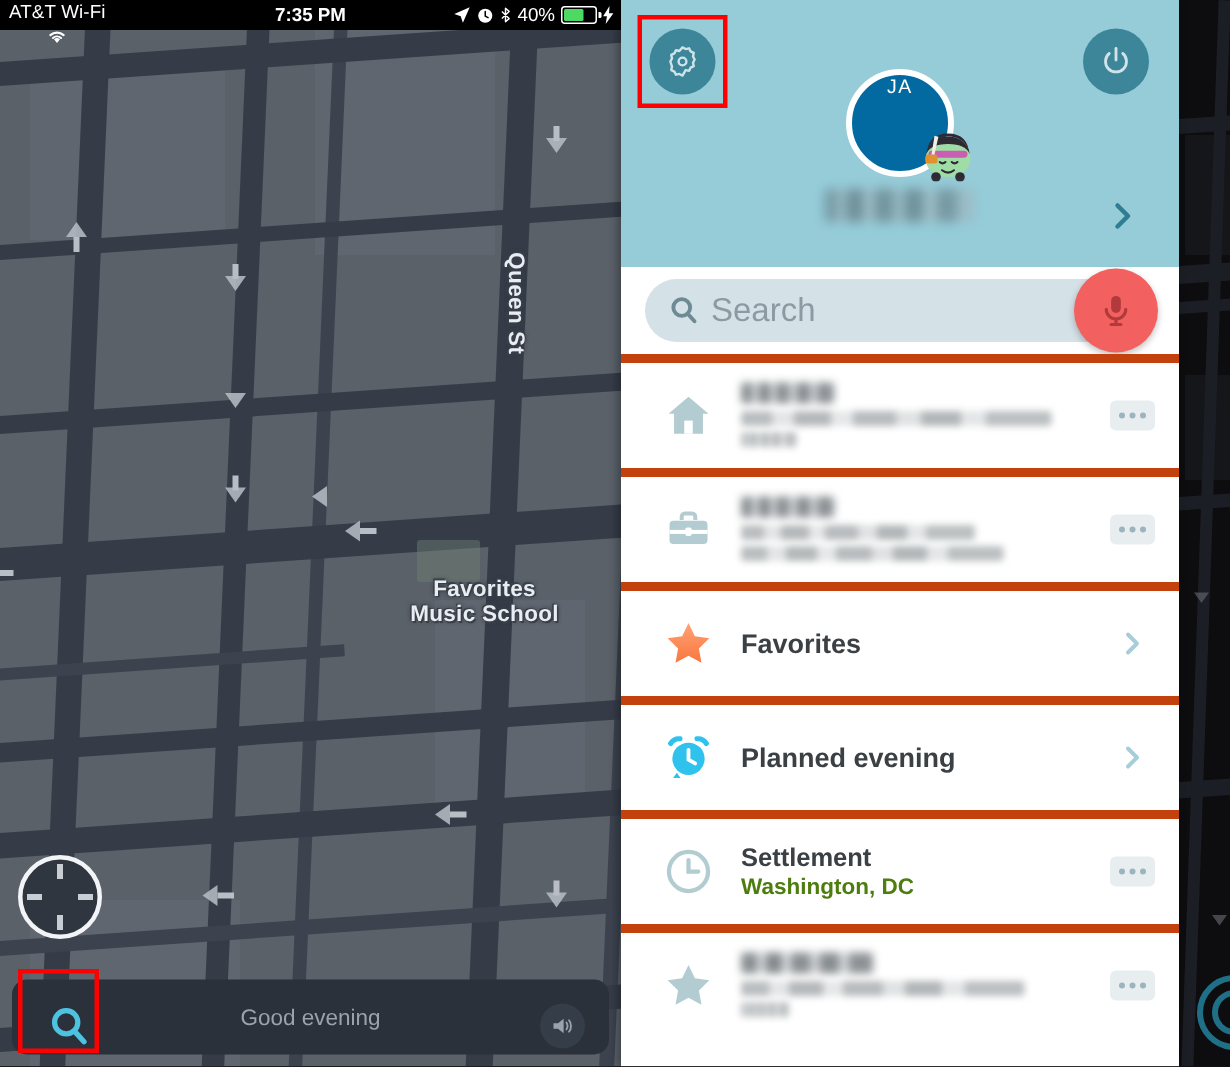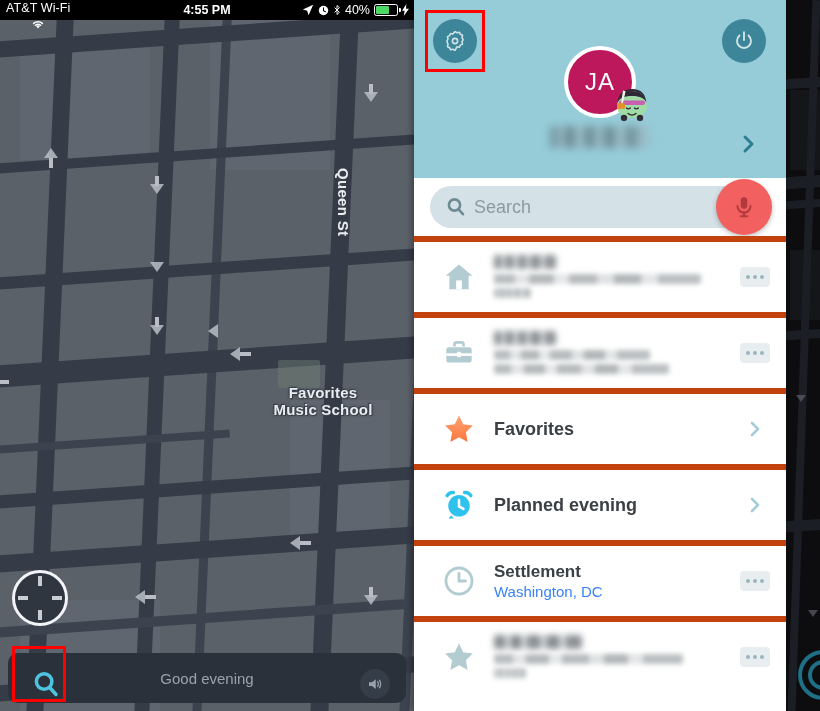--- a/index.html
+++ b/index.html
@@ -64,48 +64,48 @@
 
   
   .sidebar{position:absolute;left:414px;top:0;width:372px;height:711px;background:#fff;
     box-shadow:-2px 0 6px rgba(0,0,0,.35);z-index:20;overflow:hidden;}
   .sb-header{position:relative;height:178px;background:#95ccd8;}
   .hdr-btn{position:absolute;width:44px;height:44px;border-radius:50%;background:#3d8699;
     display:flex;align-items:center;justify-content:center;}
   .gear-btn{left:19px;top:19px;}
   .power-btn{right:20px;top:19px;}
   .avatar-wrap{position:absolute;left:50%;top:46px;transform:translateX(-50%);}
-  .avatar{width:72px;height:72px;border-radius:50%;background:#be185d;border:4px solid #fff;
-    box-sizing:border-box;display:flex;align-items:center;justify-content:center;
-    color:#fff;font-size:24px;letter-spacing:1px;}
+  .avatar{width:72px;height:72px;border-radius:50%;background:#0369a1;border:4px solid #fff;
+    box-sizing:border-box;display:flex;align-items:flex-start;justify-content:center;
+    color:#fff;font-size:13px;letter-spacing:1px;}
   .mood{position:absolute;left:44px;top:35px;width:46px;height:40px;}
   .uname-blur{position:absolute;left:50%;top:126px;transform:translateX(-50%);
     width:100px;height:22px;border-radius:2px;
     background:linear-gradient(90deg,#6f8d97 0 8%,#9dbcc6 8% 14%,#68868f 14% 26%,#a6c3cc 26% 33%,#6d8b94 33% 46%,#9fbec8 46% 53%,#6a8891 53% 66%,#a3c1ca 66% 74%,#72909a 74% 88%,#9cbbc5 88% 100%);
     filter:blur(4px);opacity:.85;}
   .hdr-chevron{position:absolute;right:28px;top:132px;}
 
   
   .search-row{position:relative;height:58px;background:#fff;}
   .search-pill{position:absolute;left:16px;top:8px;width:340px;height:42px;border-radius:21px;
     background:#d4e1e6;display:flex;align-items:center;}
-  .search-ph{color:#8d9aa1;font-size:18px;margin-left:6px;}
+  .search-ph{color:#8d9aa1;font-size:22px;margin-left:6px;}
   .mic-btn{position:absolute;right:-15px;top:-1px;width:56px;height:56px;border-radius:50%;
     background:#f2615f;box-shadow:0 2px 5px rgba(0,0,0,.25);
     display:flex;align-items:center;justify-content:center;}
 
   
   .list{background:#fff;}
   .row{position:relative;display:flex;align-items:center;height:76px;
     border-top:6px solid #c2410c;padding:0 0 0 22px;box-sizing:border-box;}
   .row .ico{width:46px;flex:0 0 46px;display:flex;align-items:center;justify-content:center;}
   .row .txt{flex:1;padding-left:12px;min-width:0;}
   .row .title{font-size:17px;font-weight:bold;color:#3b4045;line-height:21px;}
   .row .title.big{font-size:18px;}
-  .row .sub{font-size:15px;color:#3b82f6;line-height:19px;}
+  .row .sub{font-size:15px;color:#4d7c0f;line-height:19px;font-weight:bold;}
   .row .tail{width:62px;flex:0 0 62px;display:flex;align-items:center;justify-content:center;}
   .dots-btn{width:30px;height:20px;border-radius:4px;background:#e8eef0;
     display:flex;align-items:center;justify-content:center;gap:3px;}
   .dots-btn span{width:4px;height:4px;border-radius:50%;background:#9bb4bd;display:block;}
 
   .blur-title{height:14px;width:62px;border-radius:2px;margin:2px 0 5px 0;
     background:linear-gradient(90deg,#8a8f93 0 12%,#d0d3d5 12% 19%,#85898d 19% 31%,#d6d8da 31% 38%,#8b9094 38% 52%,#cdd0d2 52% 60%,#888d91 60% 74%,#d2d4d6 74% 82%,#8e9296 82% 100%);
     filter:blur(3px);}
   .blur-title.w2{width:88px;}
   .blur-line{height:10px;border-radius:2px;margin-bottom:4px;
@@ -211,21 +211,21 @@
             <i class="dot o"></i>
             <i class="dot o"></i>
         </span>
         <span class="sb-carrier">AT&amp;T Wi-Fi</span>
         <svg width="14" height="11" viewBox="0 0 14 11">
           <path d="M7 9.6l2-2.5a3.1 3.1 0 00-4 0z" fill="#fff"></path>
           <path d="M2.6 4.4a6.6 6.6 0 018.8 0" fill="none" stroke="#fff" stroke-width="1.5" stroke-linecap="round"></path>
           <path d="M4.3 6.3a4.2 4.2 0 015.4 0" fill="none" stroke="#fff" stroke-width="1.4" stroke-linecap="round"></path>
         </svg>
       </div>
-      <div class="sb-center">4:55 PM</div>
+      <div class="sb-center">7:35 PM</div>
       <div class="sb-right">
         <svg width="12" height="12" viewBox="0 0 14 14">
           <path d="M13 1L1 6.3l5 1.7 1.7 5z" fill="#fff"></path>
         </svg>
         <svg width="11" height="11" viewBox="0 0 14 14">
           <circle cx="7" cy="7" r="6" fill="#fff"></circle>
           <path d="M7 3.4v3.9l2.4 1.3" fill="none" stroke="#000" stroke-width="1.3" stroke-linecap="round"></path>
         </svg>
         <svg width="8" height="12" viewBox="0 0 10 14">
           <path d="M2 4l6 6-3 2.6V1.4L8 4 2 10" fill="none" stroke="#fff" stroke-width="1.2" stroke-linejoin="round"></path>

